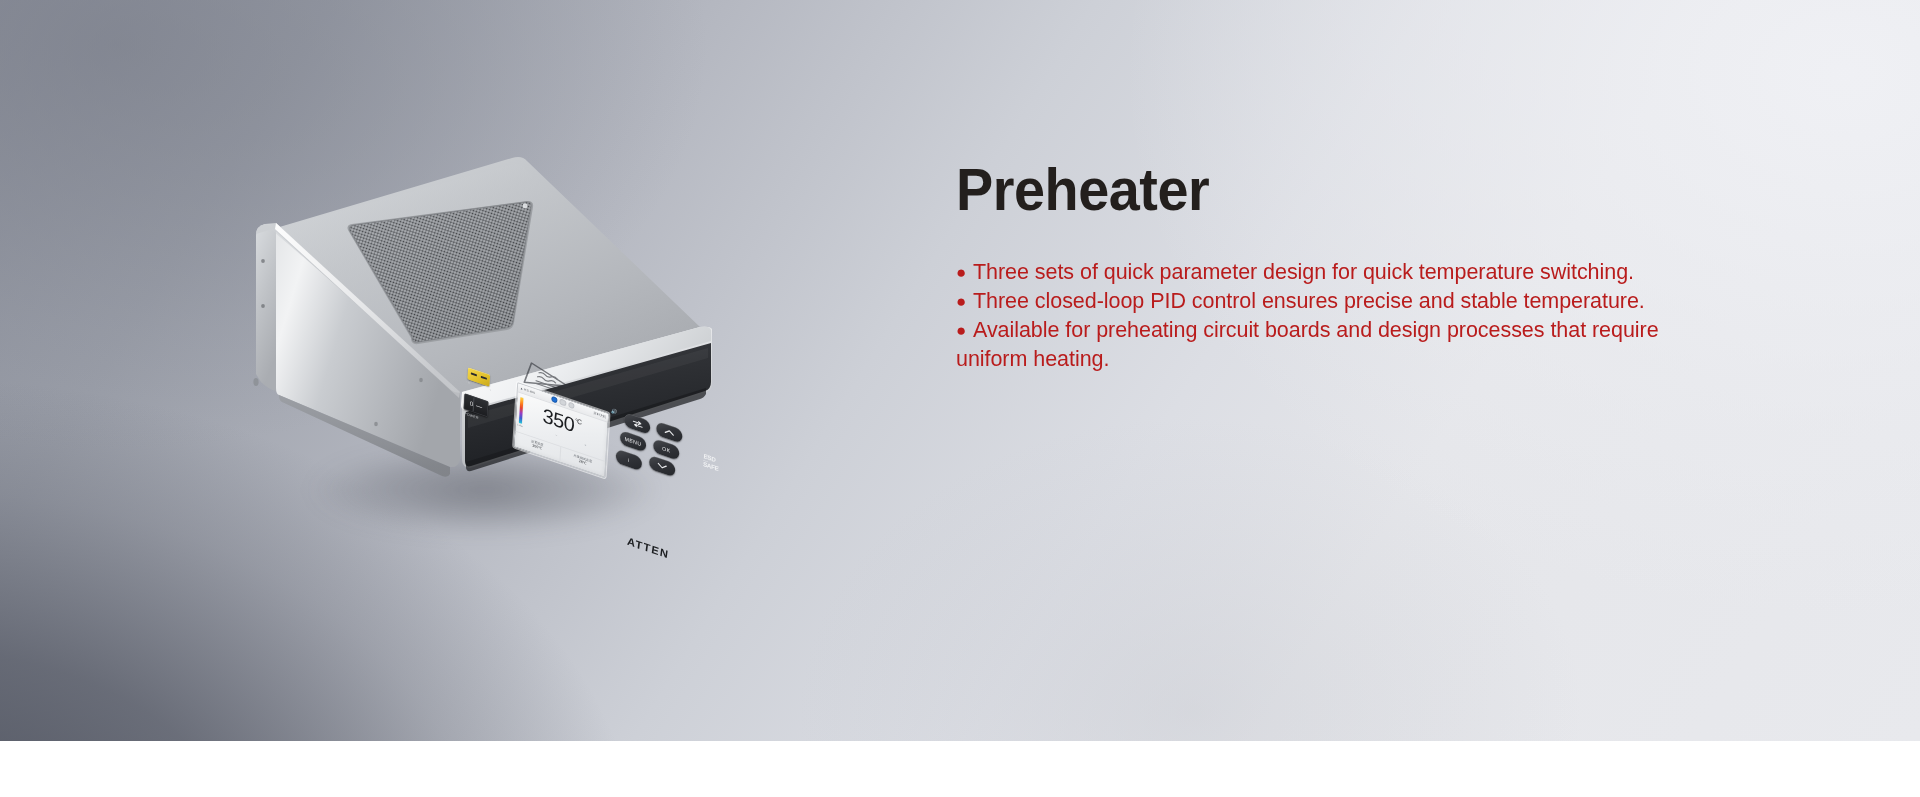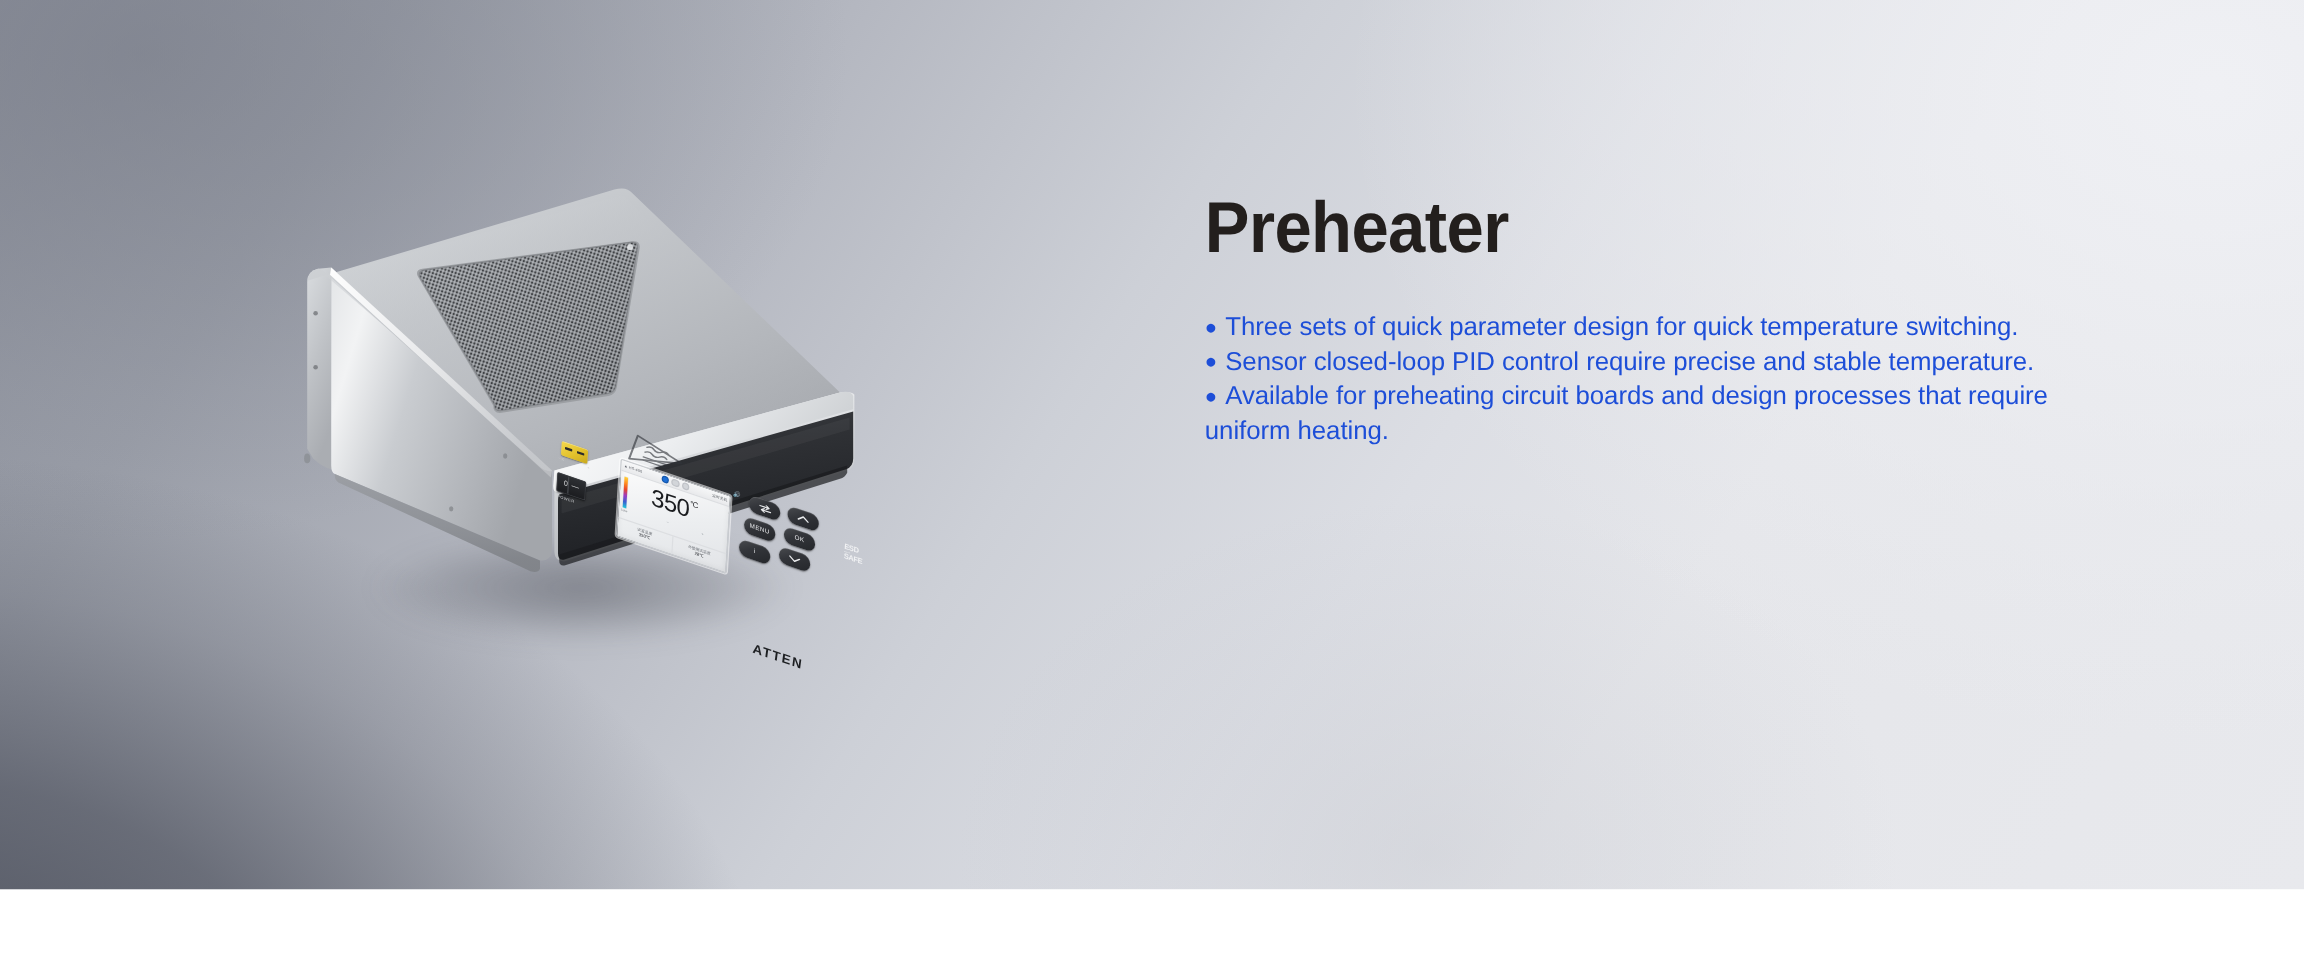--- a/index.html
+++ b/index.html
@@ -29,30 +29,30 @@
       radial-gradient(ellipse 760px 520px at 6% 6%, rgba(118,122,134,.55) 0%, rgba(130,134,146,.18) 55%, rgba(160,164,174,0) 78%);
   }
   #backdrop-light {
     position:absolute; left:0; top:0; width:1920px; height:741px;
     background:
       radial-gradient(ellipse 1000px 760px at 96% 10%, rgba(240,241,245,.92) 0%, rgba(236,237,241,.45) 45%, rgba(230,231,236,0) 72%),
       radial-gradient(ellipse 560px 420px at 62% 96%, rgba(190,193,201,.35) 0%, rgba(190,193,201,0) 70%);
   }
 
   
-  #text-block { position:absolute; left:1004px; top:158px; width:760px; }
+  #text-block { position:absolute; left:956px; top:158px; width:760px; }
   #page-title {
     font-size:60px; font-weight:bold; color:#231f1d; letter-spacing:-.5px;
     font-family:"Liberation Sans", sans-serif;
     transform:scaleX(.93); transform-origin:left center;
     line-height:1.06;
   }
   #feature-list { margin-top:36px; }
   .feature {
-    display:block; font-size:21.5px; color:#1d4ed8; line-height:1.355;
+    display:block; font-size:21.5px; color:#b91c1c; line-height:1.355;
     letter-spacing:-.05px; padding-left:0; margin-bottom:0;
   }
   .feature .bullet { display:inline-block; width:17px; font-size:17px; vertical-align:1px; }
   .feature .ftext { display:inline; }
 
   
   #device { position:absolute; left:230px; top:130px; width:540px; height:390px; }
 
   .layer { position:absolute; }
 
@@ -384,21 +384,21 @@
     </div>
   </div>
 
   <div id="text-block">
     <h1 id="page-title">Preheater</h1>
     <div id="feature-list">
       <p class="feature">
         <span class="bullet">●</span><span class="ftext">Three sets of quick parameter design for quick temperature switching.</span>
       </p>
       <p class="feature">
-        <span class="bullet">●</span><span class="ftext">Sensor closed-loop PID control require precise and stable temperature.</span>
+        <span class="bullet">●</span><span class="ftext">Three closed-loop PID control ensures precise and stable temperature.</span>
       </p>
       <p class="feature">
         <span class="bullet">●</span><span class="ftext">Available for preheating circuit boards and design processes that require uniform heating.</span>
       </p>
     </div>
   </div>
 
 </div>
 
 </body></html>

